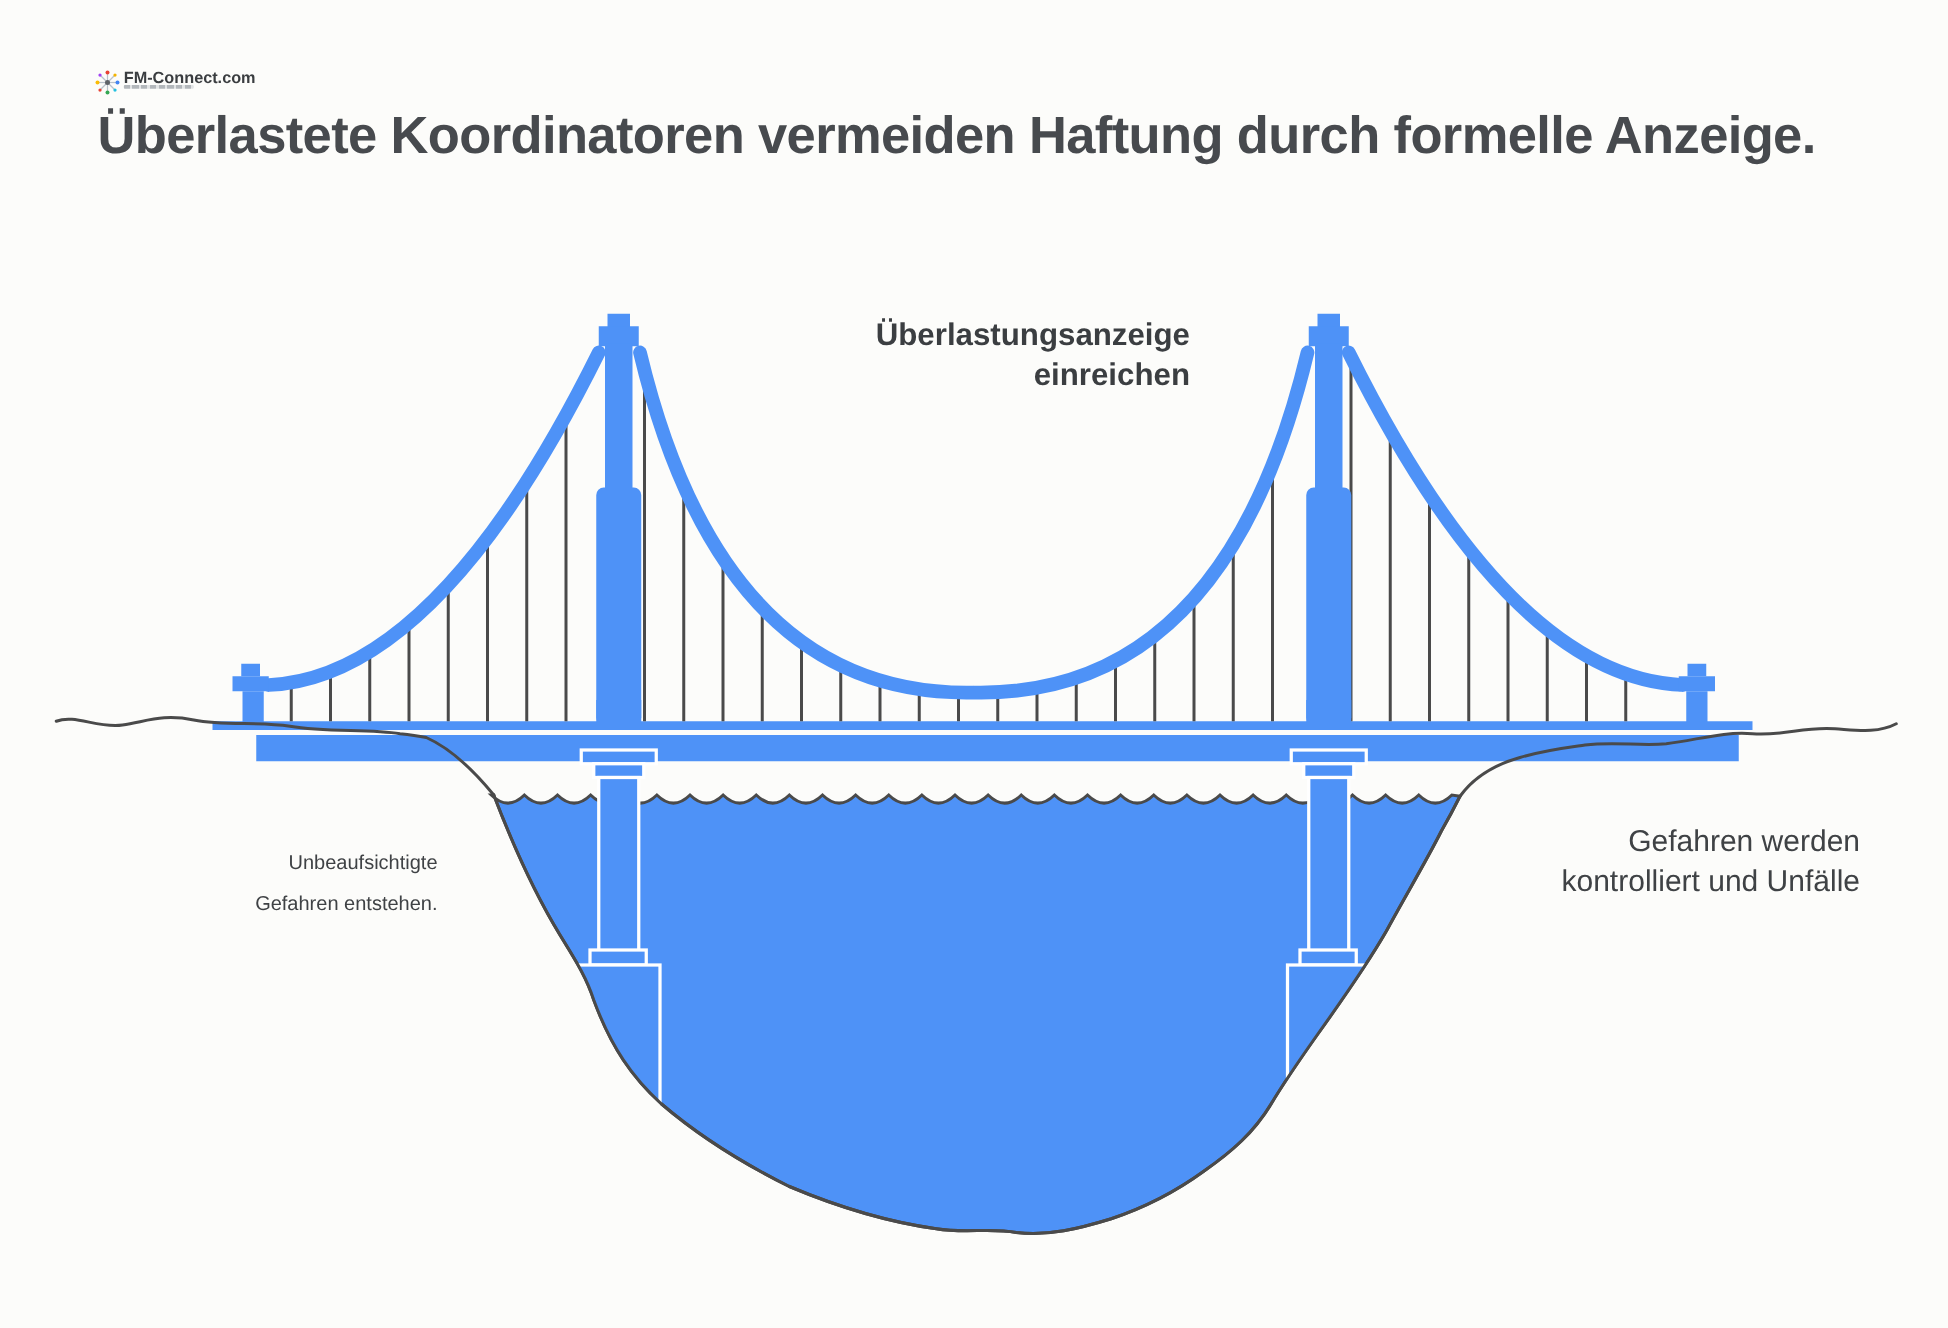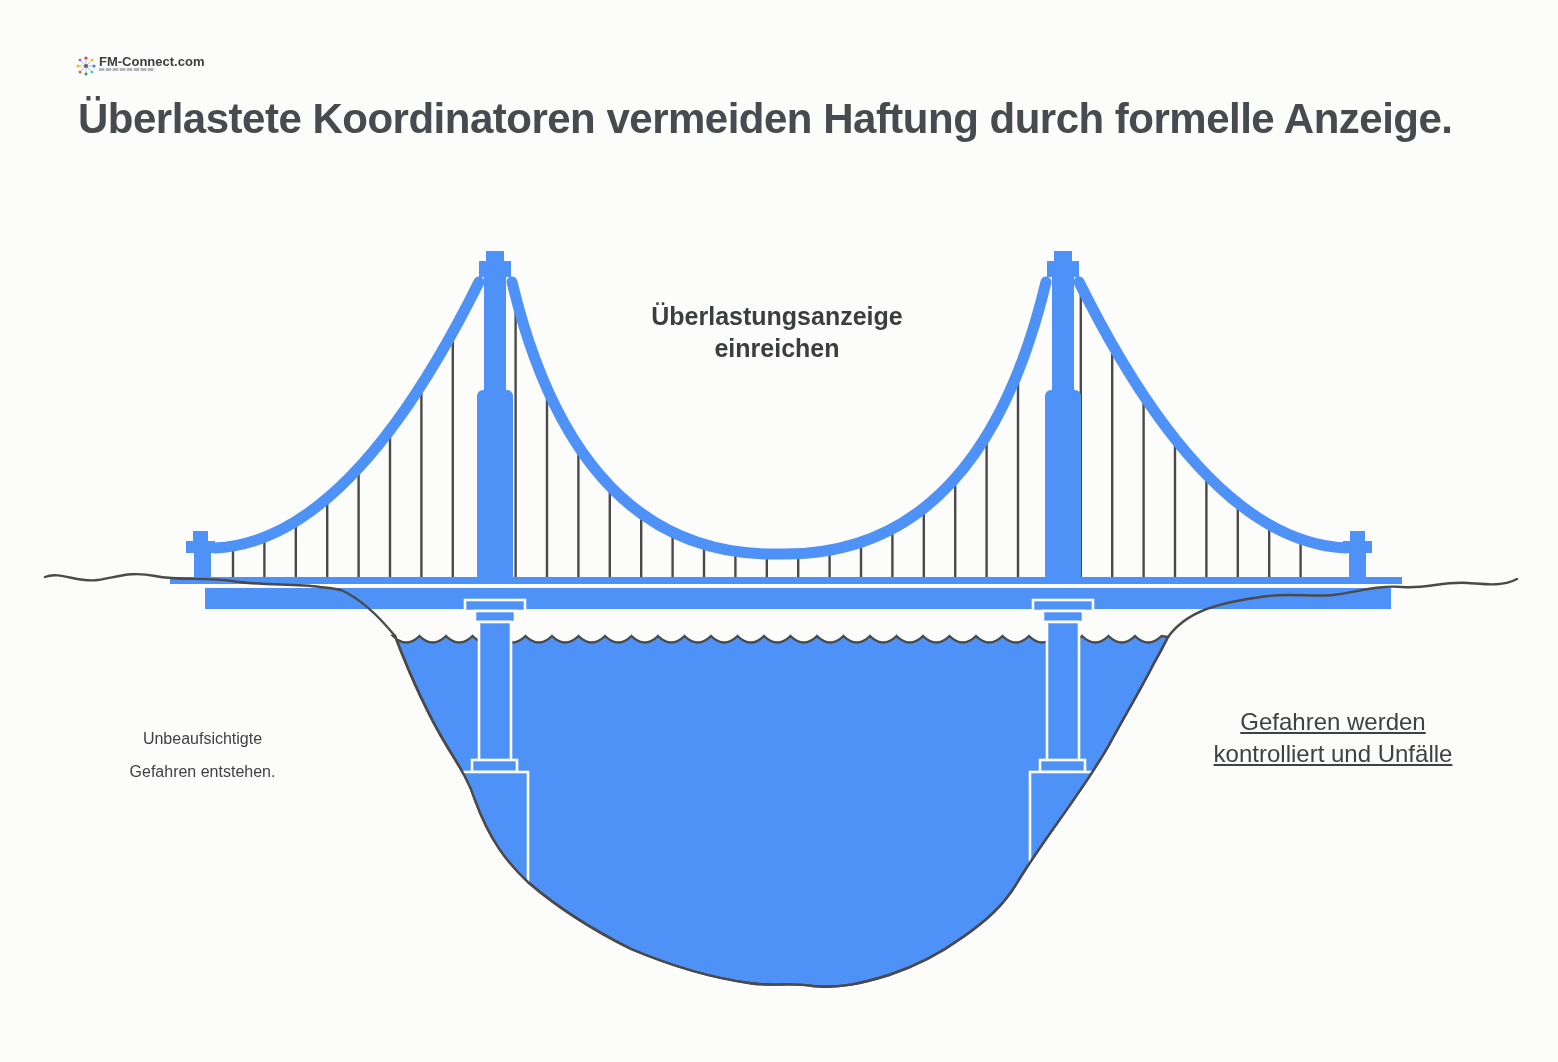--- a/index.html
+++ b/index.html
@@ -22,36 +22,36 @@
     display:flex;align-items:flex-start;gap:3px;
   }
   .logo svg{display:block;}
   .logo-text{display:flex;flex-direction:column;}
   .logo-name{font-size:13px;font-weight:bold;color:#3a3d40;letter-spacing:0;line-height:11px;}
   .logo-tagline{margin-top:1px;width:56px;height:3px;border-radius:1px;
     background:repeating-linear-gradient(90deg,#9aa0a6 0 5px,#d9dcde 5px 7px);opacity:.75;}
   .page-title{
     position:absolute;left:78px;top:84px;width:1420px;
     font-size:42px;font-weight:bold;color:var(--title);
-    letter-spacing:-0.5px;line-height:1.15;margin-top:11px;
+    letter-spacing:-0.5px;line-height:1.15;
   }
   .bridge-svg{position:absolute;left:0;top:0;}
-  .label{position:absolute;color:var(--text-dark);text-align:center;margin-top:48px;}
+  .label{position:absolute;color:var(--text-dark);text-align:right;}
   .label span{display:block;}
   .center-label{
     left:602px;top:252px;width:350px;
     font-size:25px;font-weight:bold;line-height:32px;color:#3b3e41;
   }
   .left-label{
     left:55px;top:674px;width:295px;
     font-size:16px;line-height:33px;
   }
   .right-label{
     left:1178px;top:658px;width:310px;
-    font-size:24px;line-height:32px;text-decoration:underline;
+    font-size:24px;line-height:32px;
   }
   
   .water{fill:var(--blue);stroke:var(--outline);stroke-width:2.4;}
   .terrain{fill:none;stroke:var(--outline);stroke-width:2.4;stroke-linecap:round;}
   .blue-solid{fill:var(--blue);}
   .pier{fill:var(--blue);stroke:#ffffff;stroke-width:2.6;}
   .cable{fill:none;stroke:var(--blue);stroke-width:11;stroke-linecap:round;}
   #suspenders line{stroke:var(--outline);stroke-width:2.4;}
 </style>
 </head>

